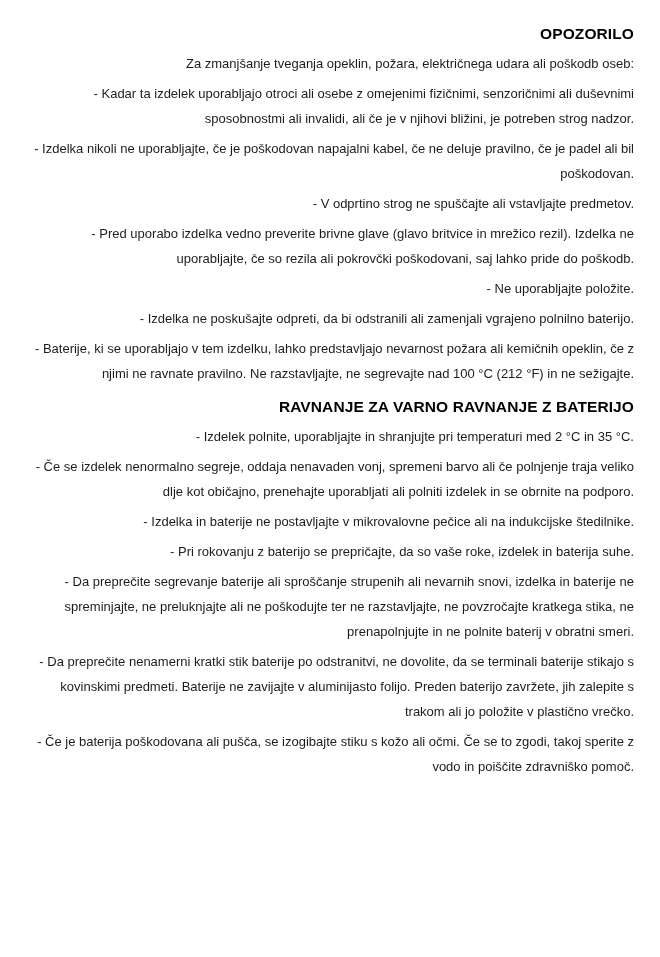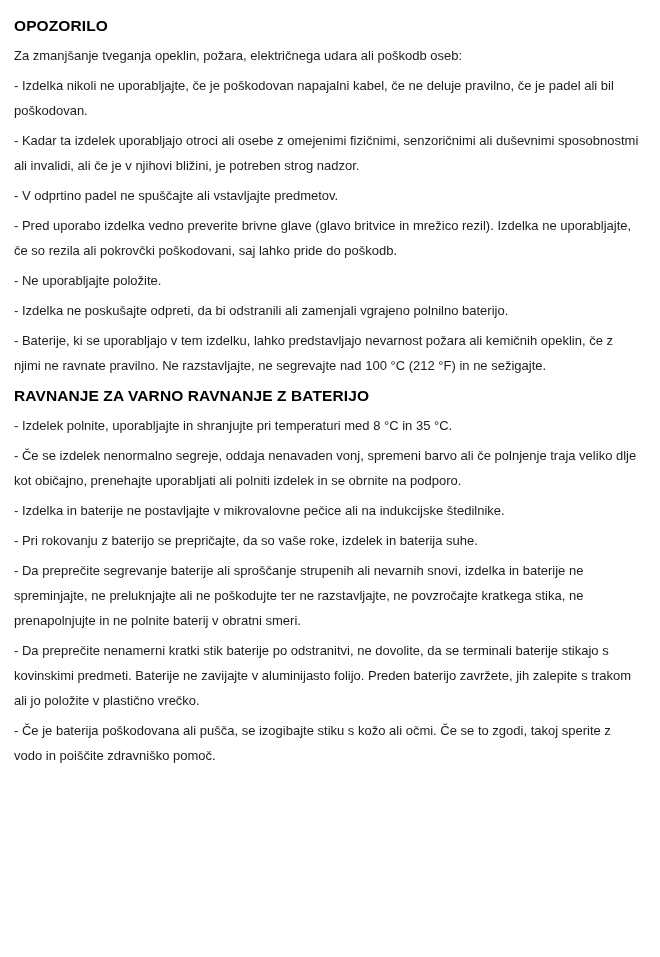--- a/index.html
+++ b/index.html
@@ -7,21 +7,21 @@
     body {
       width: 660px;
       min-height: 957px;
       background: #ffffff;
       font-family: "Liberation Sans", "DejaVu Sans", sans-serif;
       color: #1c1c1c;
     }
     .page {
       padding: 13px 18px 20px 14px;
     }
-    .doc-section { margin: 0; }
+    .doc-section { margin: 8px; text-align: right; }
     .heading {
       font-size: 15.5px;
       font-weight: 700;
       line-height: 25px;
       margin: 0 0 5px 0;
       color: #000000;
       letter-spacing: 0.1px;
     }
     .para {
       font-size: 13px;
@@ -32,32 +32,32 @@
     }
   </style>
 </head>
 <body>
 
 <div class="page">
 
   <section class="doc-section">
     <h2 class="heading">OPOZORILO</h2>
     <p class="para">Za zmanjšanje tveganja opeklin, požara, električnega udara ali poškodb oseb:</p>
+    <p class="para">- Kadar ta izdelek uporabljajo otroci ali osebe z omejenimi fizičnimi, senzoričnimi ali duševnimi sposobnostmi ali invalidi, ali če je v njihovi bližini, je potreben strog nadzor.</p>
     <p class="para">- Izdelka nikoli ne uporabljajte, če je poškodovan napajalni kabel, če ne deluje pravilno, če je padel ali bil poškodovan.</p>
-    <p class="para">- Kadar ta izdelek uporabljajo otroci ali osebe z omejenimi fizičnimi, senzoričnimi ali duševnimi sposobnostmi ali invalidi, ali če je v njihovi bližini, je potreben strog nadzor.</p>
-    <p class="para">- V odprtino padel ne spuščajte ali vstavljajte predmetov.</p>
+    <p class="para">- V odprtino strog ne spuščajte ali vstavljajte predmetov.</p>
     <p class="para">- Pred uporabo izdelka vedno preverite brivne glave (glavo britvice in mrežico rezil). Izdelka ne uporabljajte, če so rezila ali pokrovčki poškodovani, saj lahko pride do poškodb.</p>
     <p class="para">- Ne uporabljajte položite.</p>
     <p class="para">- Izdelka ne poskušajte odpreti, da bi odstranili ali zamenjali vgrajeno polnilno baterijo.</p>
     <p class="para">- Baterije, ki se uporabljajo v tem izdelku, lahko predstavljajo nevarnost požara ali kemičnih opeklin, če z njimi ne ravnate pravilno. Ne razstavljajte, ne segrevajte nad 100 °C (212 °F) in ne sežigajte.</p>
   </section>
 
   <section class="doc-section">
     <h2 class="heading">RAVNANJE ZA VARNO RAVNANJE Z BATERIJO</h2>
-    <p class="para">- Izdelek polnite, uporabljajte in shranjujte pri temperaturi med 8 °C in 35 °C.</p>
+    <p class="para">- Izdelek polnite, uporabljajte in shranjujte pri temperaturi med 2 °C in 35 °C.</p>
     <p class="para">- Če se izdelek nenormalno segreje, oddaja nenavaden vonj, spremeni barvo ali če polnjenje traja veliko dlje kot običajno, prenehajte uporabljati ali polniti izdelek in se obrnite na podporo.</p>
     <p class="para">- Izdelka in baterije ne postavljajte v mikrovalovne pečice ali na indukcijske štedilnike.</p>
     <p class="para">- Pri rokovanju z baterijo se prepričajte, da so vaše roke, izdelek in baterija suhe.</p>
     <p class="para">- Da preprečite segrevanje baterije ali sproščanje strupenih ali nevarnih snovi, izdelka in baterije ne spreminjajte, ne preluknjajte ali ne poškodujte ter ne razstavljajte, ne povzročajte kratkega stika, ne prenapolnjujte in ne polnite baterij v obratni smeri.</p>
     <p class="para">- Da preprečite nenamerni kratki stik baterije po odstranitvi, ne dovolite, da se terminali baterije stikajo s kovinskimi predmeti. Baterije ne zavijajte v aluminijasto folijo. Preden baterijo zavržete, jih zalepite s trakom ali jo položite v plastično vrečko.</p>
     <p class="para">- Če je baterija poškodovana ali pušča, se izogibajte stiku s kožo ali očmi. Če se to zgodi, takoj sperite z vodo in poiščite zdravniško pomoč.</p>
   </section>
 
 </div>
 

